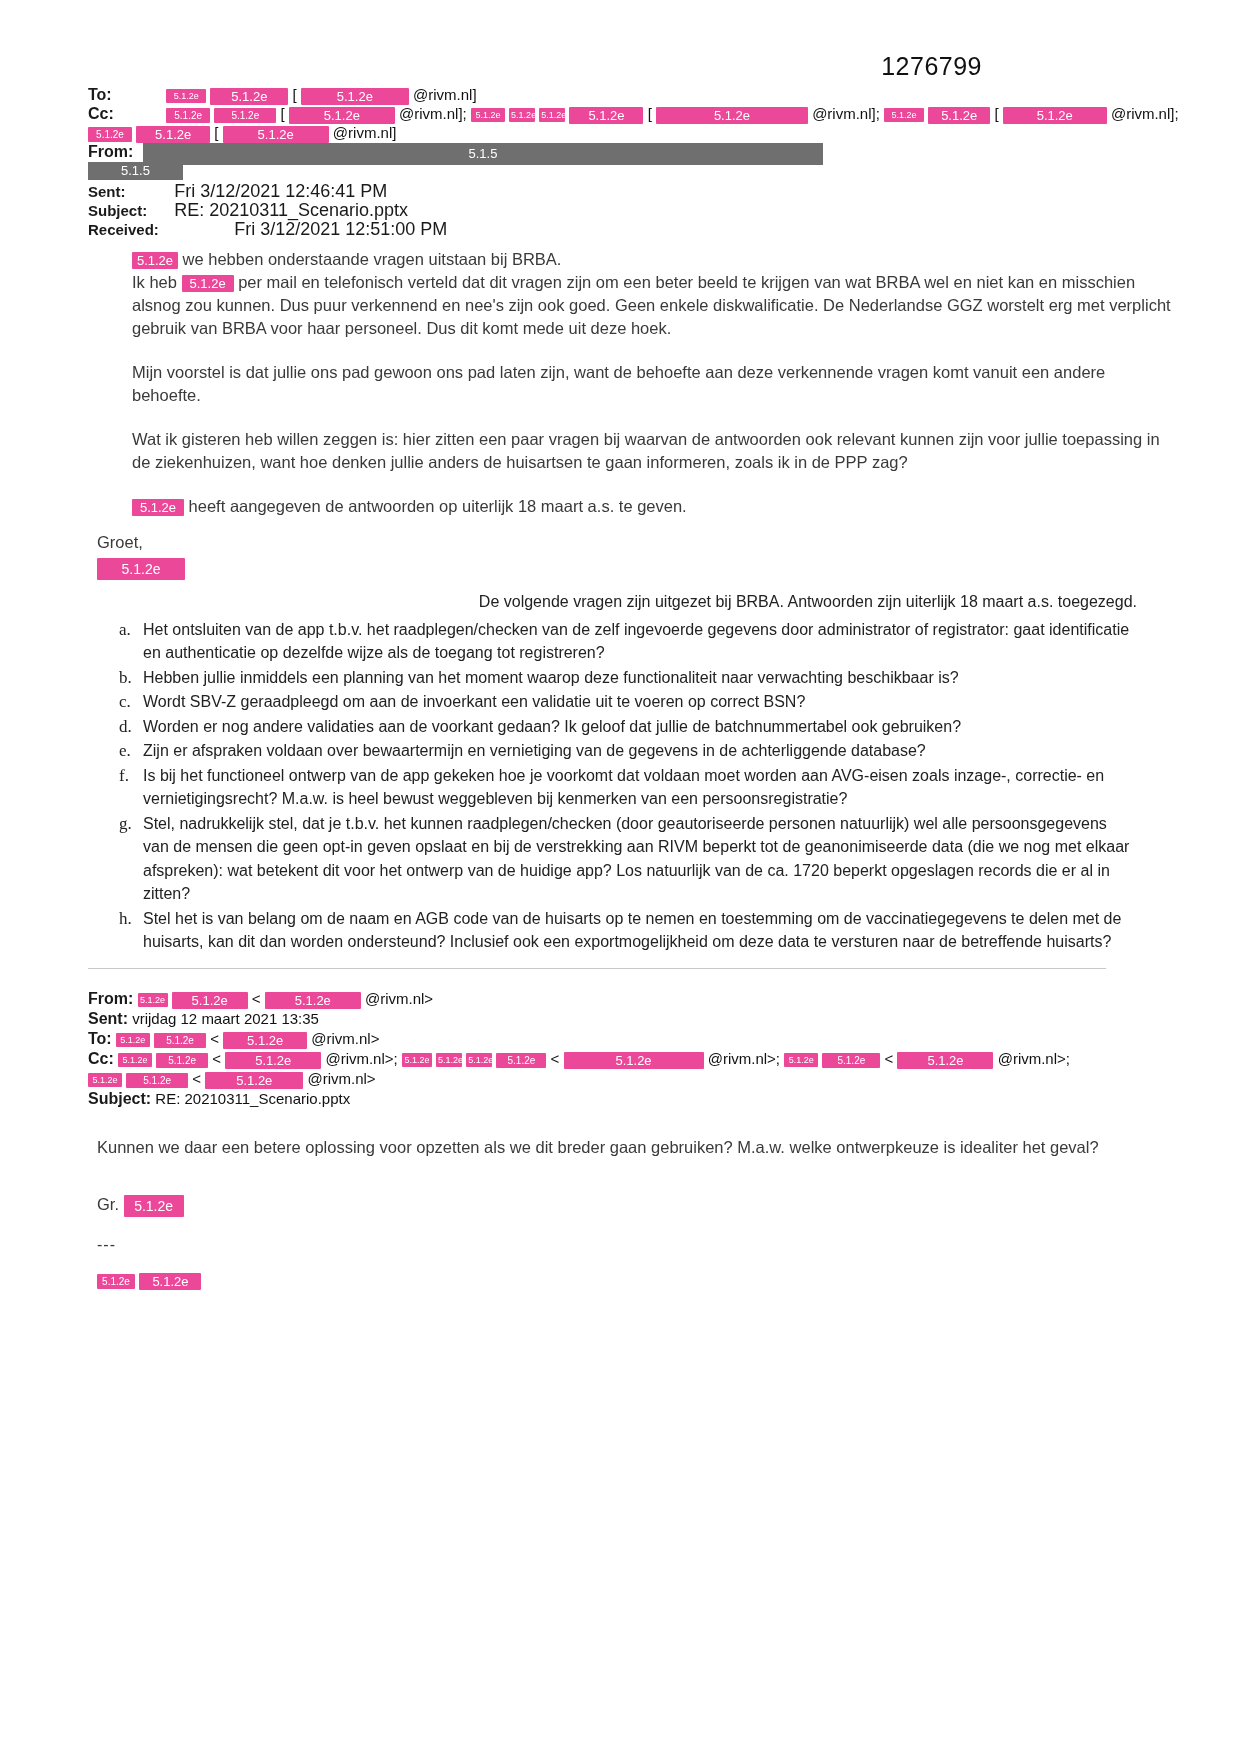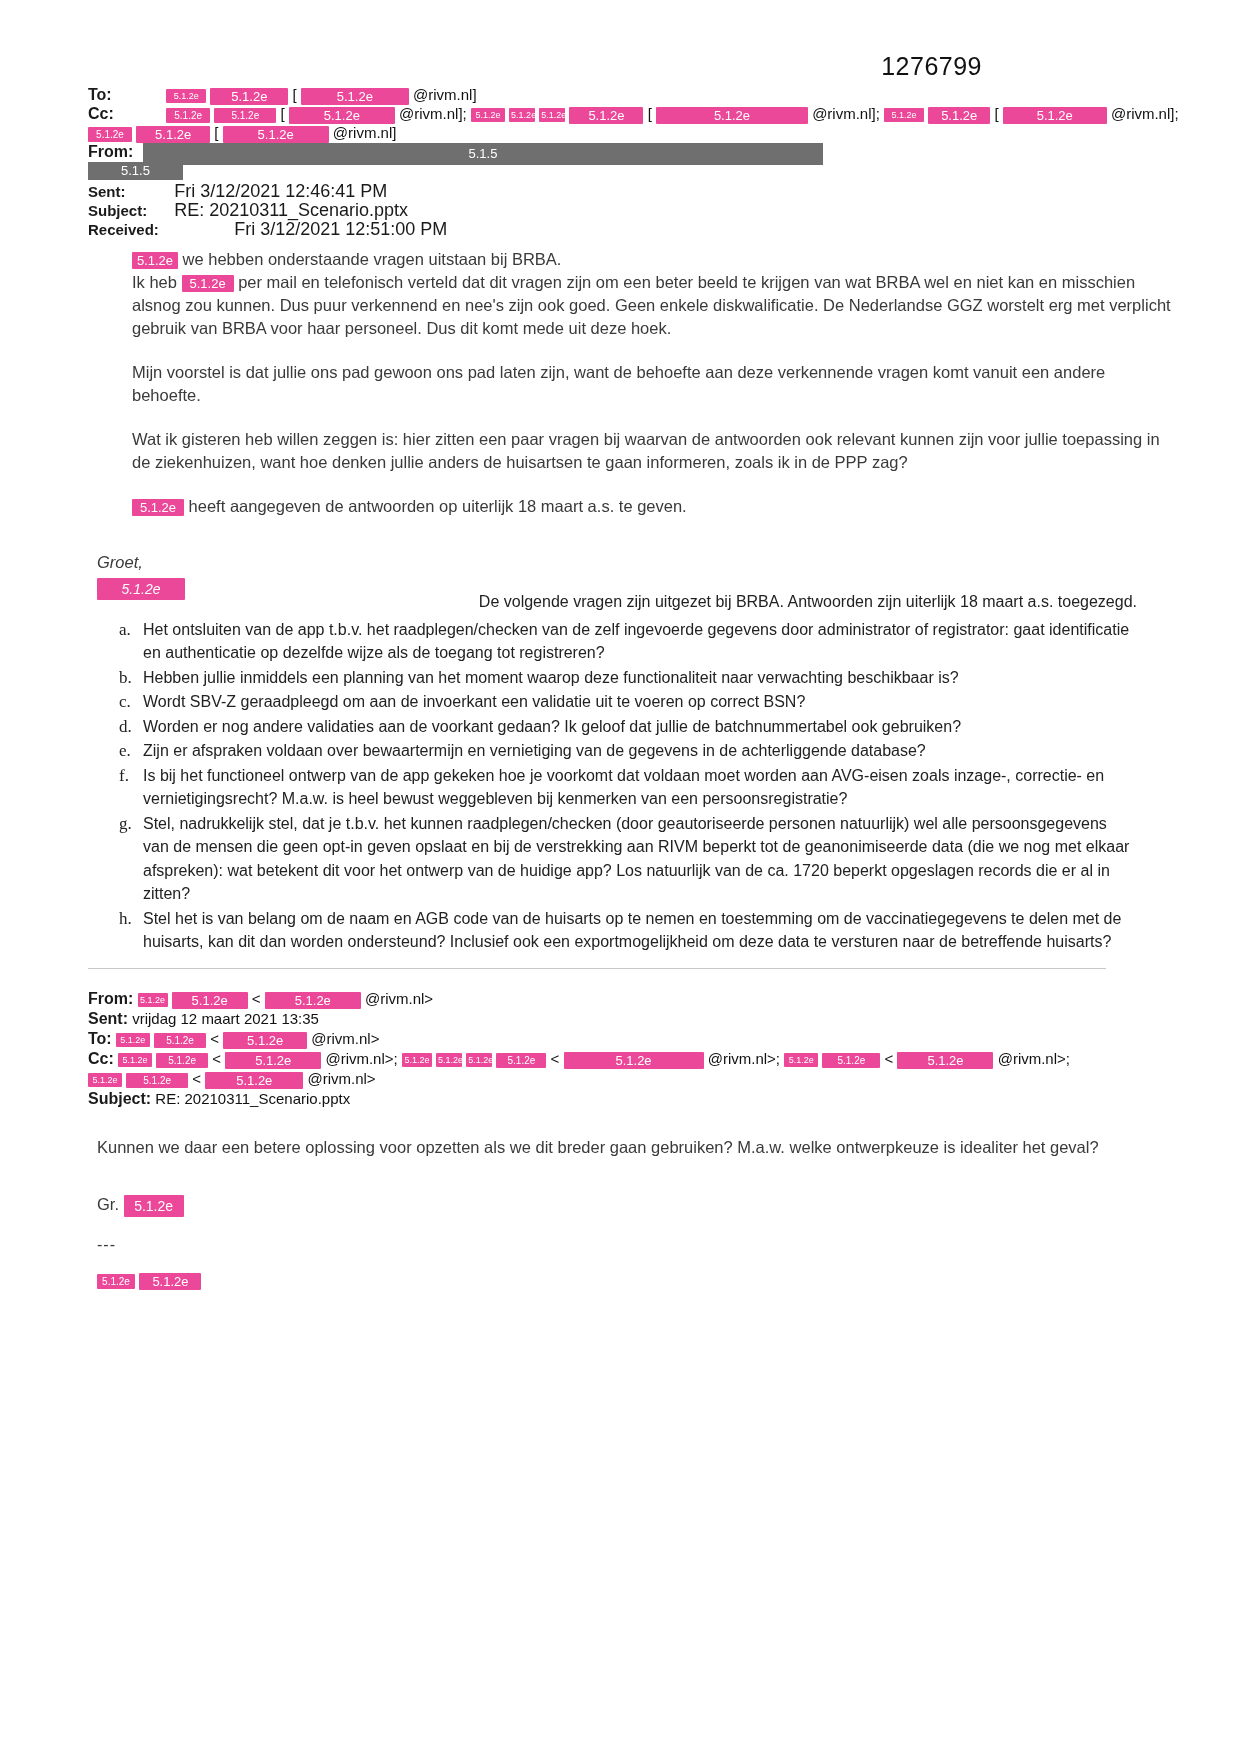--- a/index.html
+++ b/index.html
@@ -119,24 +119,23 @@
     color: #3a3a3a;
     margin-left: 32px;
   }
   .p { margin: 0 0 21px 0; }
   .p.tight { margin-bottom: 0; }
   .greet { margin: 0; }
 
   .groet {
     position: absolute;
     left: 97px;
-    top: 553px;
+    top: 533px;
     font-size: 16.5px;
     color: #3a3a3a;
-    font-style: italic;
   }
 
   
   .qlist {
     position: absolute;
     left: 97px;
     top: 590px;
     width: 1040px;
     font-size: 16px;
     line-height: 23.5px;

